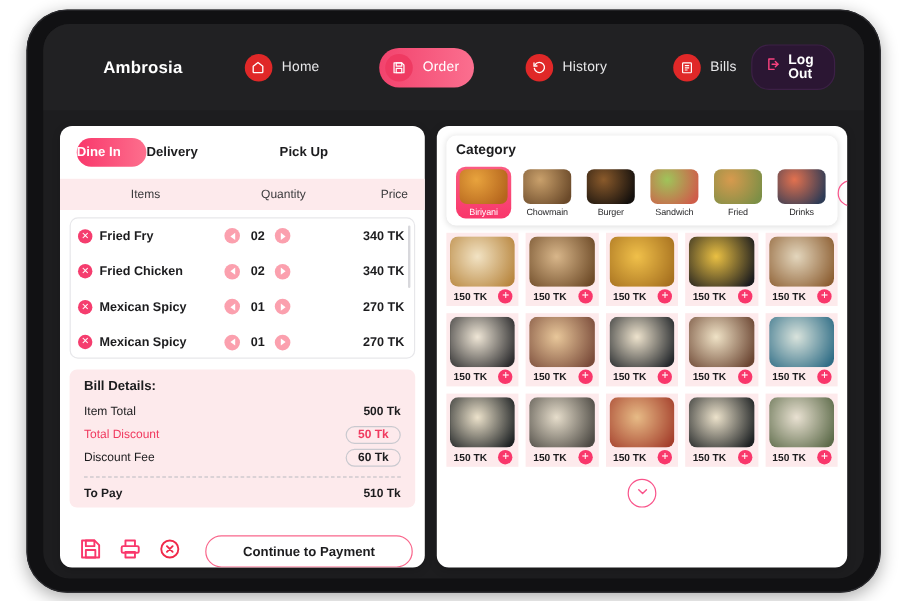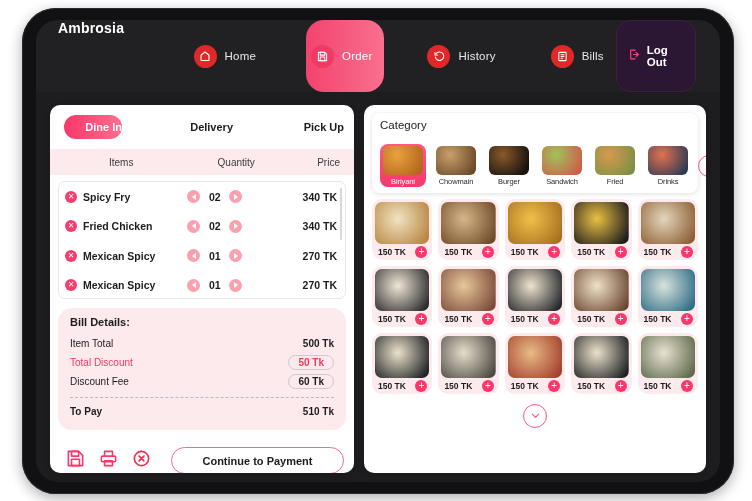--- a/index.html
+++ b/index.html
@@ -26,21 +26,21 @@
     background: #1d1d1f;
     border-radius: 22px;
     overflow: hidden;
   }
 
   
   #topbar {
     position: absolute; left: 0; top: 0;
     width: 100%; height: 72px;
     background: #212123;
-    display: flex; 
+    display: flex; align-items: center; padding-left: 28px;
   }
   #brand {
     color: #ffffff; font-size: 14px; font-weight: bold;
     margin-left: 22px; letter-spacing: .2px;
     width: 110px;
   }
   .nav-item {
     display: flex; align-items: center; gap: 8px;
     padding: 5px 12px 5px 5px;
     border-radius: 18px;
@@ -91,21 +91,21 @@
     background: #ffffff;
     border-radius: 10px;
     box-shadow: 0 2px 7px rgba(0,0,0,.14);
     overflow: hidden;
   }
   #mode-tabs {
     display: flex; align-items: center;
     height: 44px; padding: 0 10px;
   }
   .mode-tab {
-    flex: 1; text-align: right;
+    flex: 1; text-align: left;
     font-size: 11px; color: #1c1c1e; font-weight: bold;
     cursor: pointer;
   }
   .mode-tab.active {
     background: linear-gradient(90deg, #f9376b 0%, #fd6f8d 100%);
     color: #ffffff; font-weight: bold;
     border-radius: 13px;
     padding: 6px 0; flex: 0 0 58px;
     margin-left: 4px;
   }
@@ -167,24 +167,24 @@
     font-size: 10.5px; color: #1c1c1e; font-weight: bold;
   }
   #items-scrollbar {
     position: absolute; right: 3px; top: 6px;
     width: 2.5px; height: 52px;
     background: #d8d8dc; border-radius: 2px;
     cursor: pointer;
   }
 
   #bill-details {
-    margin: 9px 8px 6px 8px;
+    margin: 9px 8px 12px 8px;
     background: #fdeaec;
-    border-radius: 14px;
-    padding: 8px 12px 10px 12px;
+    border-radius: 6px;
+    padding: 8px 12px 3px 12px;
   }
   #bill-title {
     font-size: 11px; font-weight: bold; color: #1c1c1e;
     margin-bottom: 6px;
   }
   .bill-row {
     display: flex; align-items: center; justify-content: space-between;
     height: 19px;
   }
   .bill-label { font-size: 10px; color: #1c1c1e; }
@@ -232,22 +232,22 @@
     overflow: hidden;
   }
   #category-card {
     margin: 8px 8px 0 8px;
     background: #ffffff;
     border-radius: 8px;
     box-shadow: 0 1px 5px rgba(0,0,0,.13);
     padding: 6px 8px 6px 8px;
   }
   #category-title {
-    font-size: 11.5px; font-weight: normal; color: #1c1c1e;
-    margin-bottom: 13px;
+    font-size: 11.5px; font-weight: bold; color: #1c1c1e;
+    margin-bottom: 8px;
   }
   #category-strip {
     display: flex; align-items: flex-start; gap: 7px;
   }
   .cat-item {
     width: 46px; cursor: pointer;
     border-radius: 8px;
     padding: 2px 0 1px 0;
     text-align: center;
     flex: none;
@@ -274,21 +274,21 @@
   }
 
   #food-grid {
     padding: 6px 8px 0 8px;
     display: grid;
     grid-template-columns: repeat(5, 1fr);
     gap: 6px 6px;
   }
   .food-card {
     background: #fdeaec;
-    border-radius: 10px;
+    border-radius: 0;
     padding: 3px 3px 2px 3px;
     cursor: pointer;
   }
   .food-thumb {
     width: 100%; height: 42px;
     border-radius: 7px;
     background-size: cover; background-position: center;
   }
   .food-foot {
     display: flex; align-items: center; justify-content: space-between;
@@ -385,21 +385,21 @@
           <div class="col-item">Items</div>
           <div class="col-qty">Quantity</div>
           <div class="col-price">Price</div>
         </div>
 
         <div id="items-box">
           <div id="items-rows">
               <div class="item-row">
                 <div class="item-name-cell">
                   <span class="remove-dot">✕</span>
-                  <span class="item-name">Spicy Fry</span>
+                  <span class="item-name">Fried Fry</span>
                 </div>
                 <div class="qty-cell">
                   <span class="qty-btn dec">
                     <span class="tri"></span>
                   </span>
                   <span class="qty-val">02</span>
                   <span class="qty-btn inc">
                     <span class="tri"></span>
                   </span>
                 </div>

